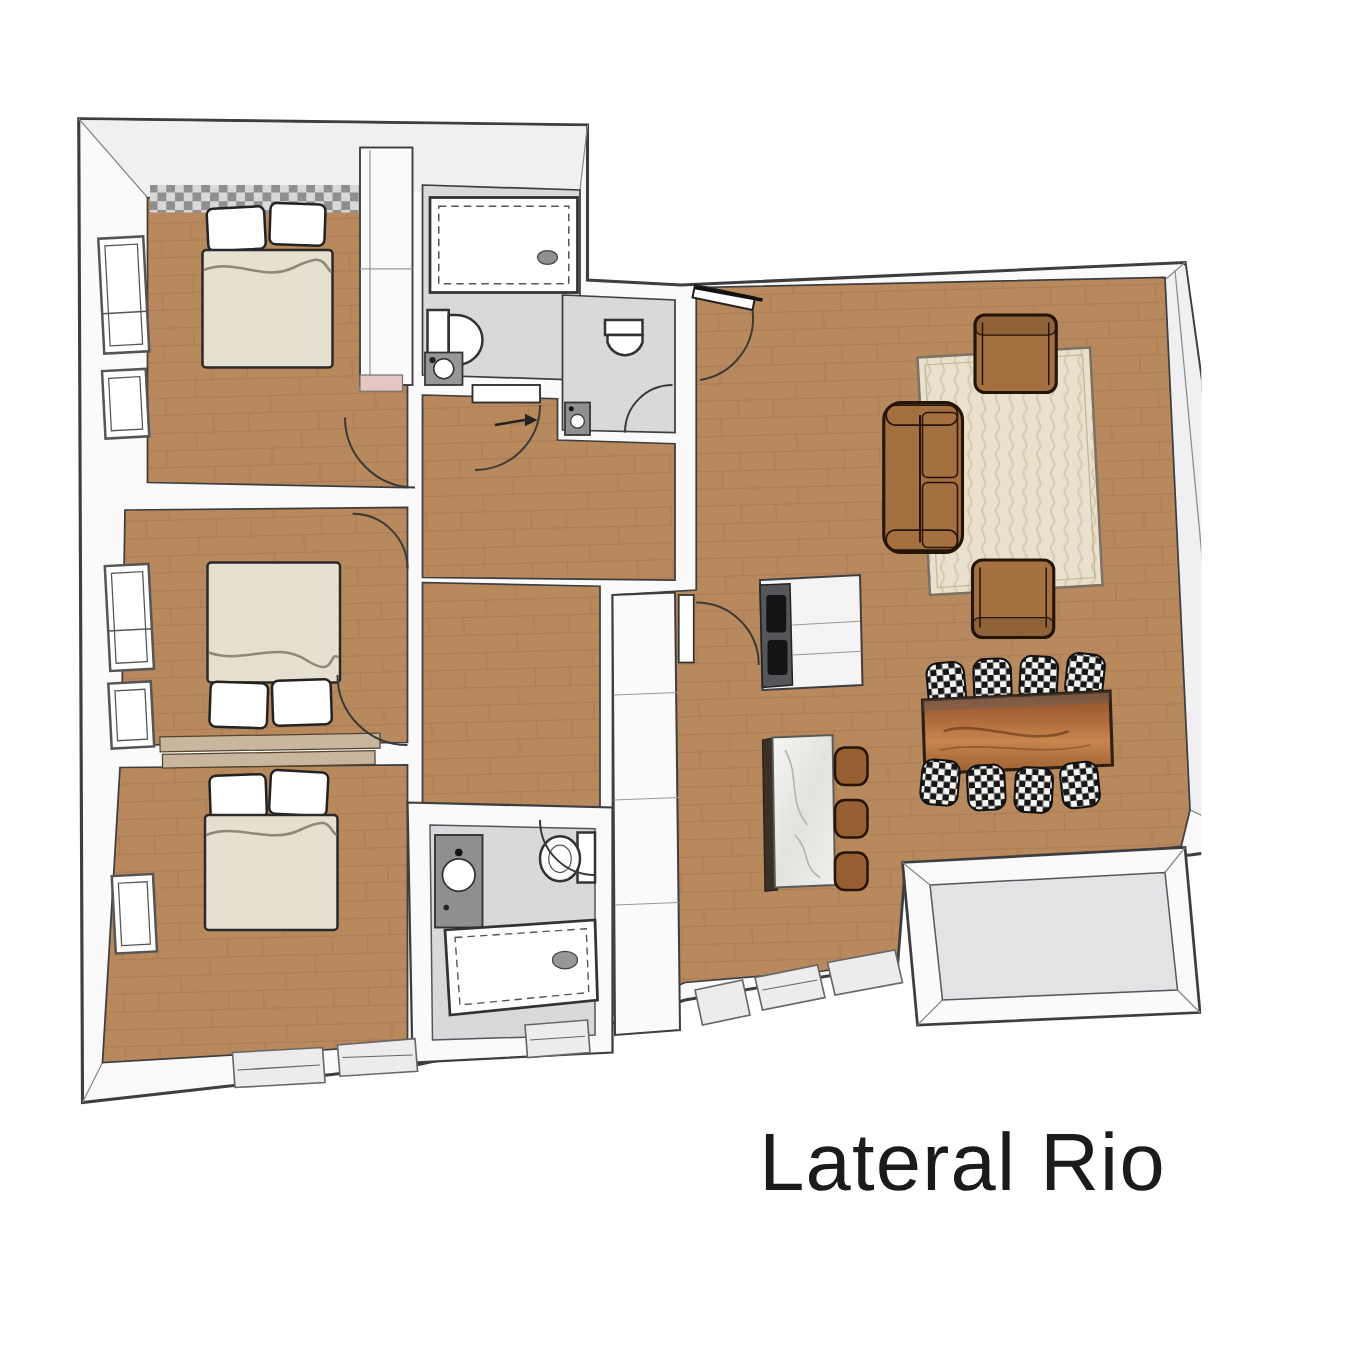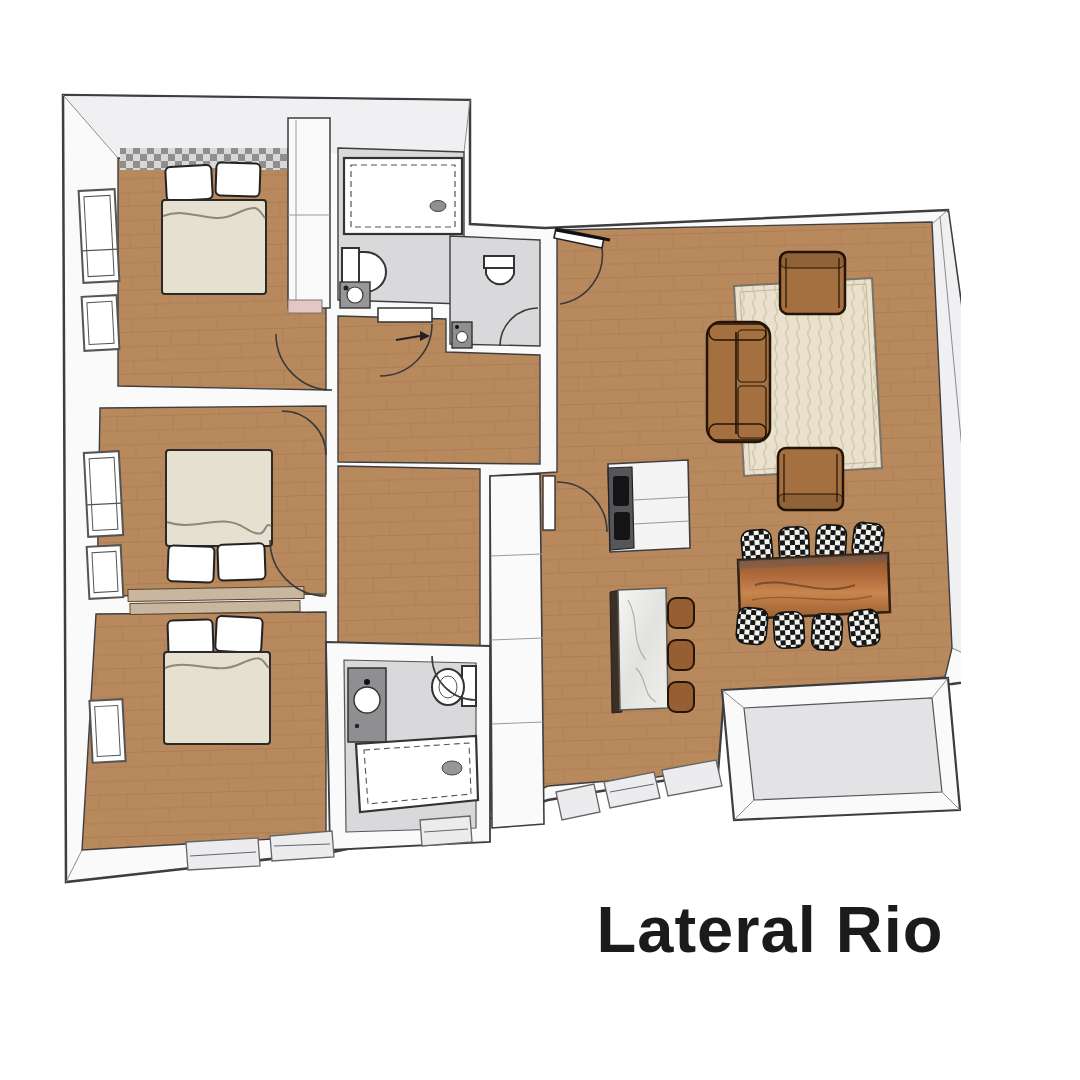--- a/index.html
+++ b/index.html
@@ -11,21 +11,21 @@
     --stool:#965f31; --island-base:#3c2f23;
     --cooktop:#55565a; --burner:#141416;
     --balcony-floor:#e3e3e5; --panel:#ececee;
     --duvet:#e6e0d1; --pillow:#ffffff;
     --ledge:#c8b79e; --pink:#e5c6c2;
     --checker-light:#d8d8d6; --checker-dark:#8f8f8d;
     --text:#1b1b1b;
   }
   html,body{margin:0;padding:0;background:#ffffff;}
   .canvas{width:961px;height:1080px;position:relative;background:#ffffff;overflow:hidden;
-          font-family:"Liberation Sans", "DejaVu Sans", sans-serif;font-weight:bold;}
+          font-family:"Liberation Sans", "DejaVu Sans", sans-serif;}
   svg{position:absolute;inset:0;}
   .caption{fill:var(--text);font-family:"Liberation Sans","DejaVu Sans",sans-serif;
            font-size:65px;letter-spacing:1px;}
 </style>
 </head>
 <body>
 
 <div class="canvas">
 <svg viewBox="0 0 1080 1080" width="1080" height="1080">
   <defs>

